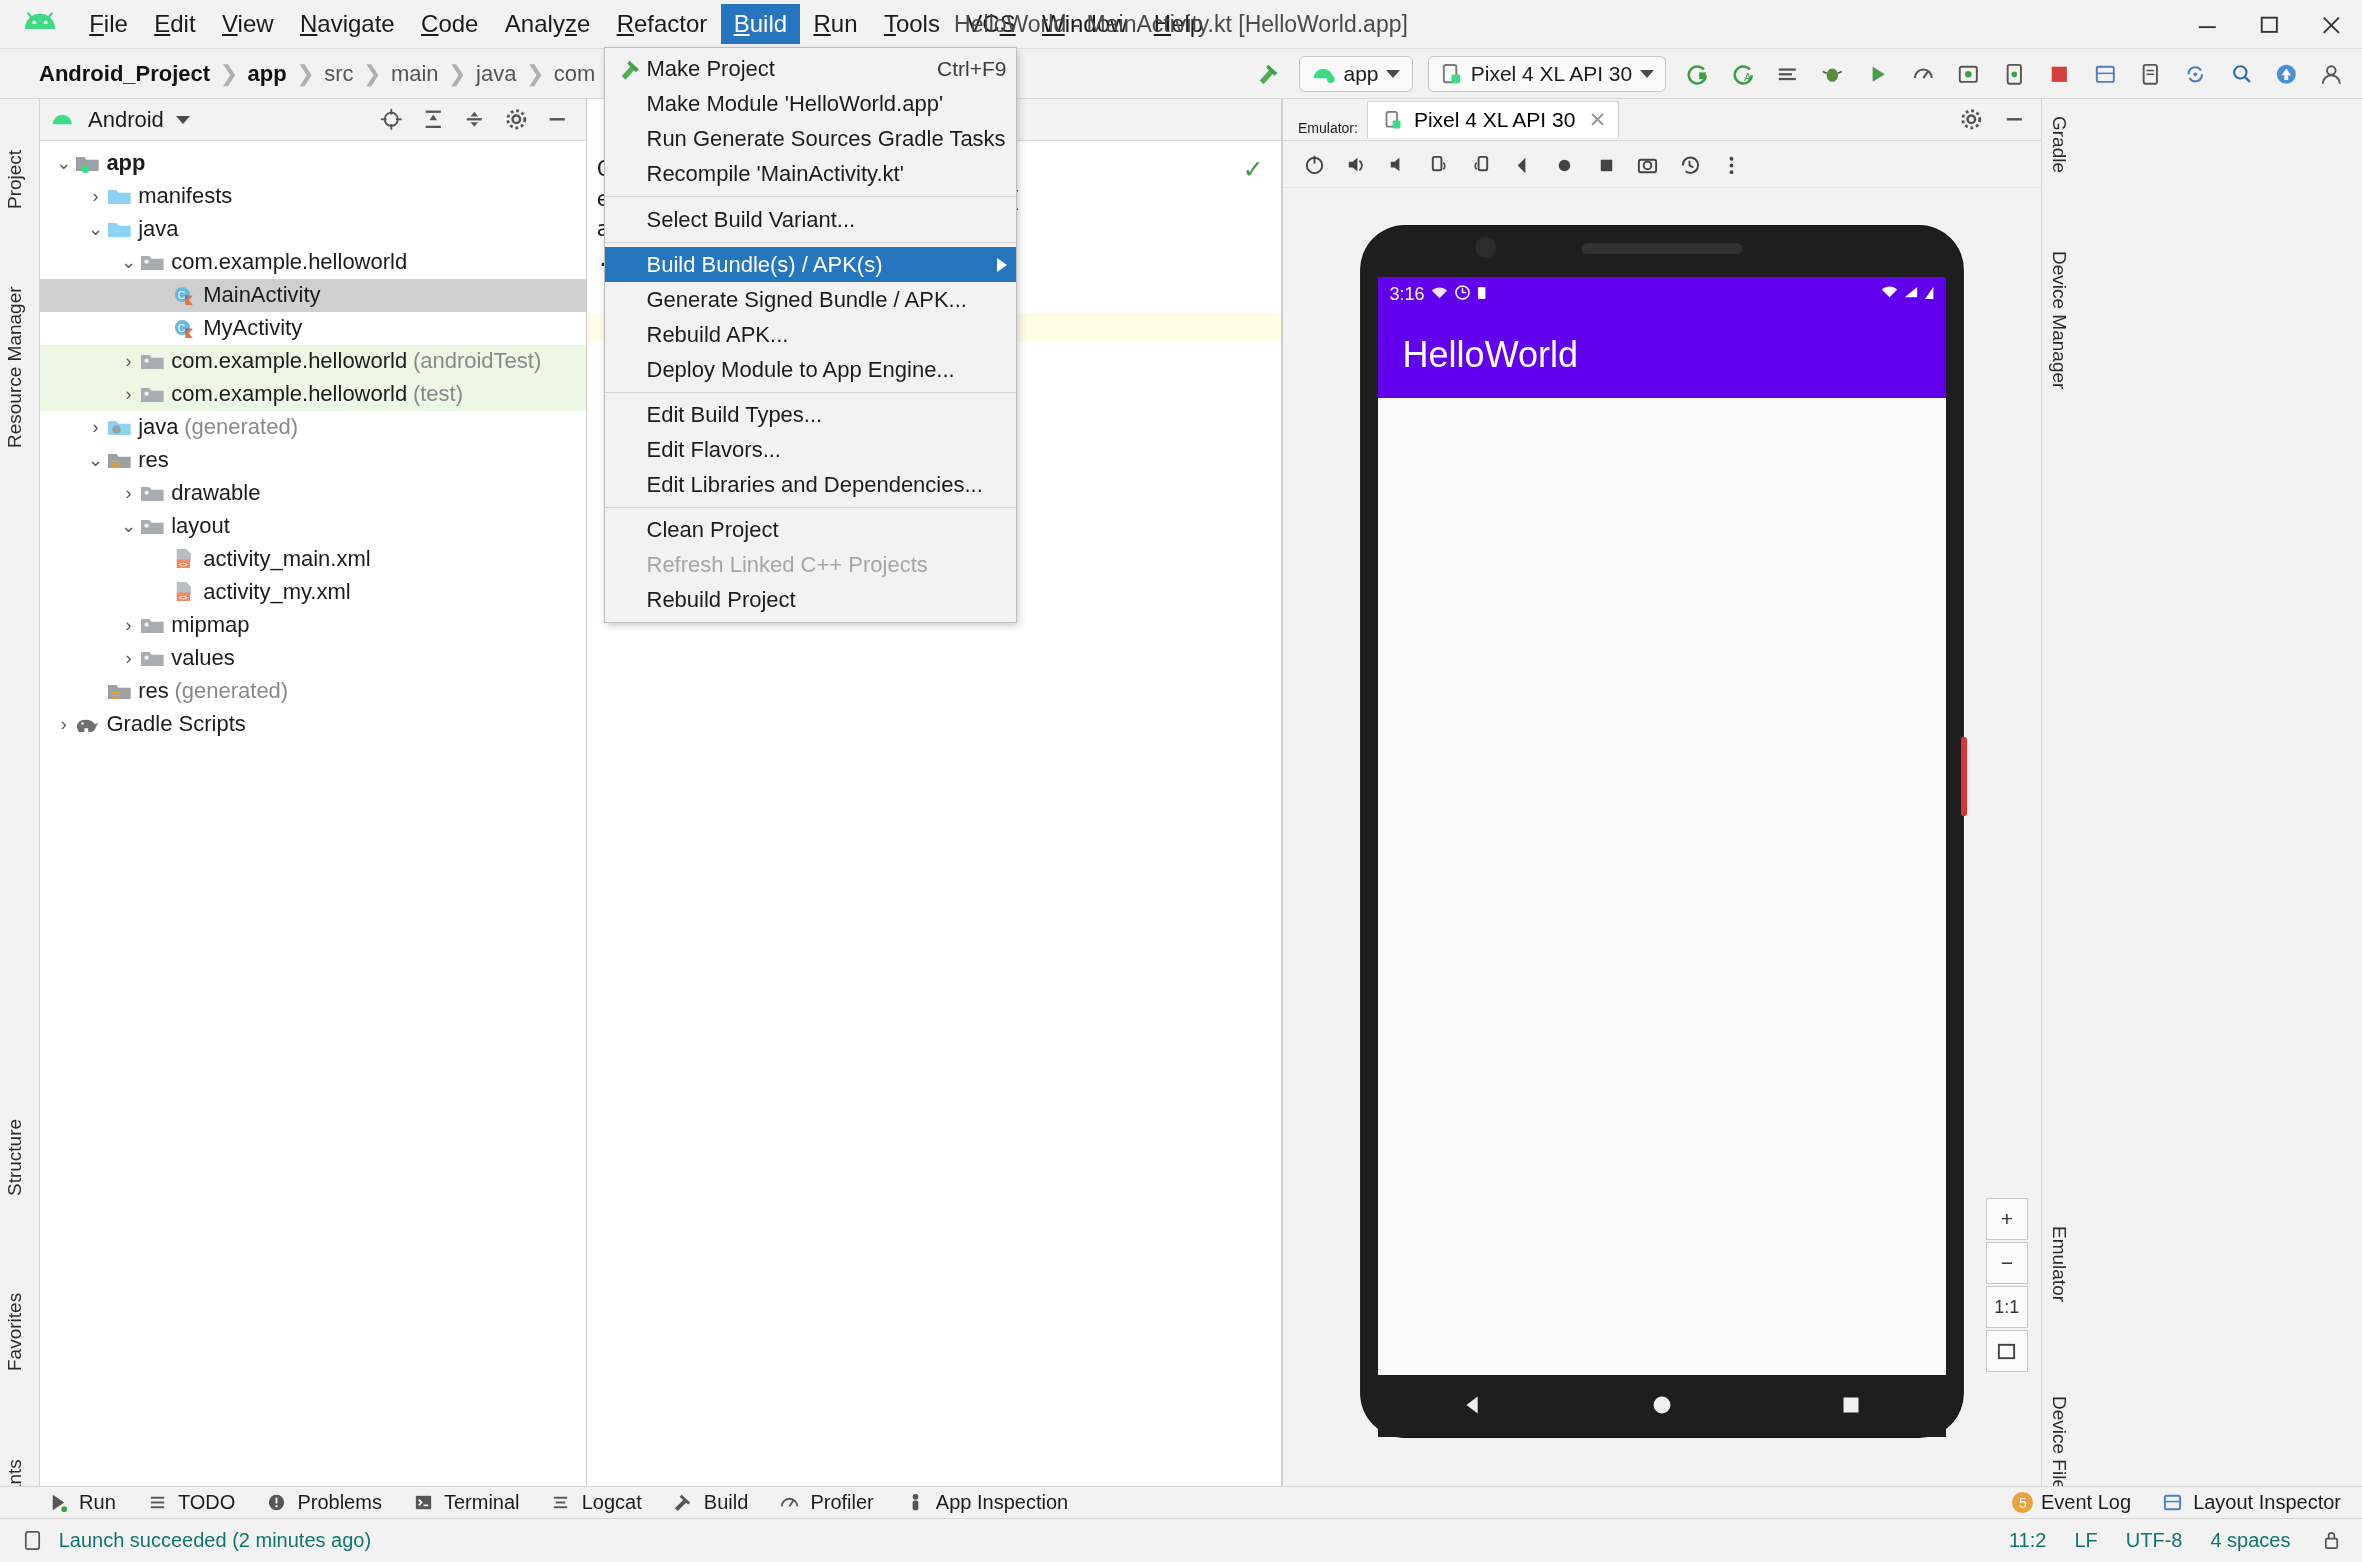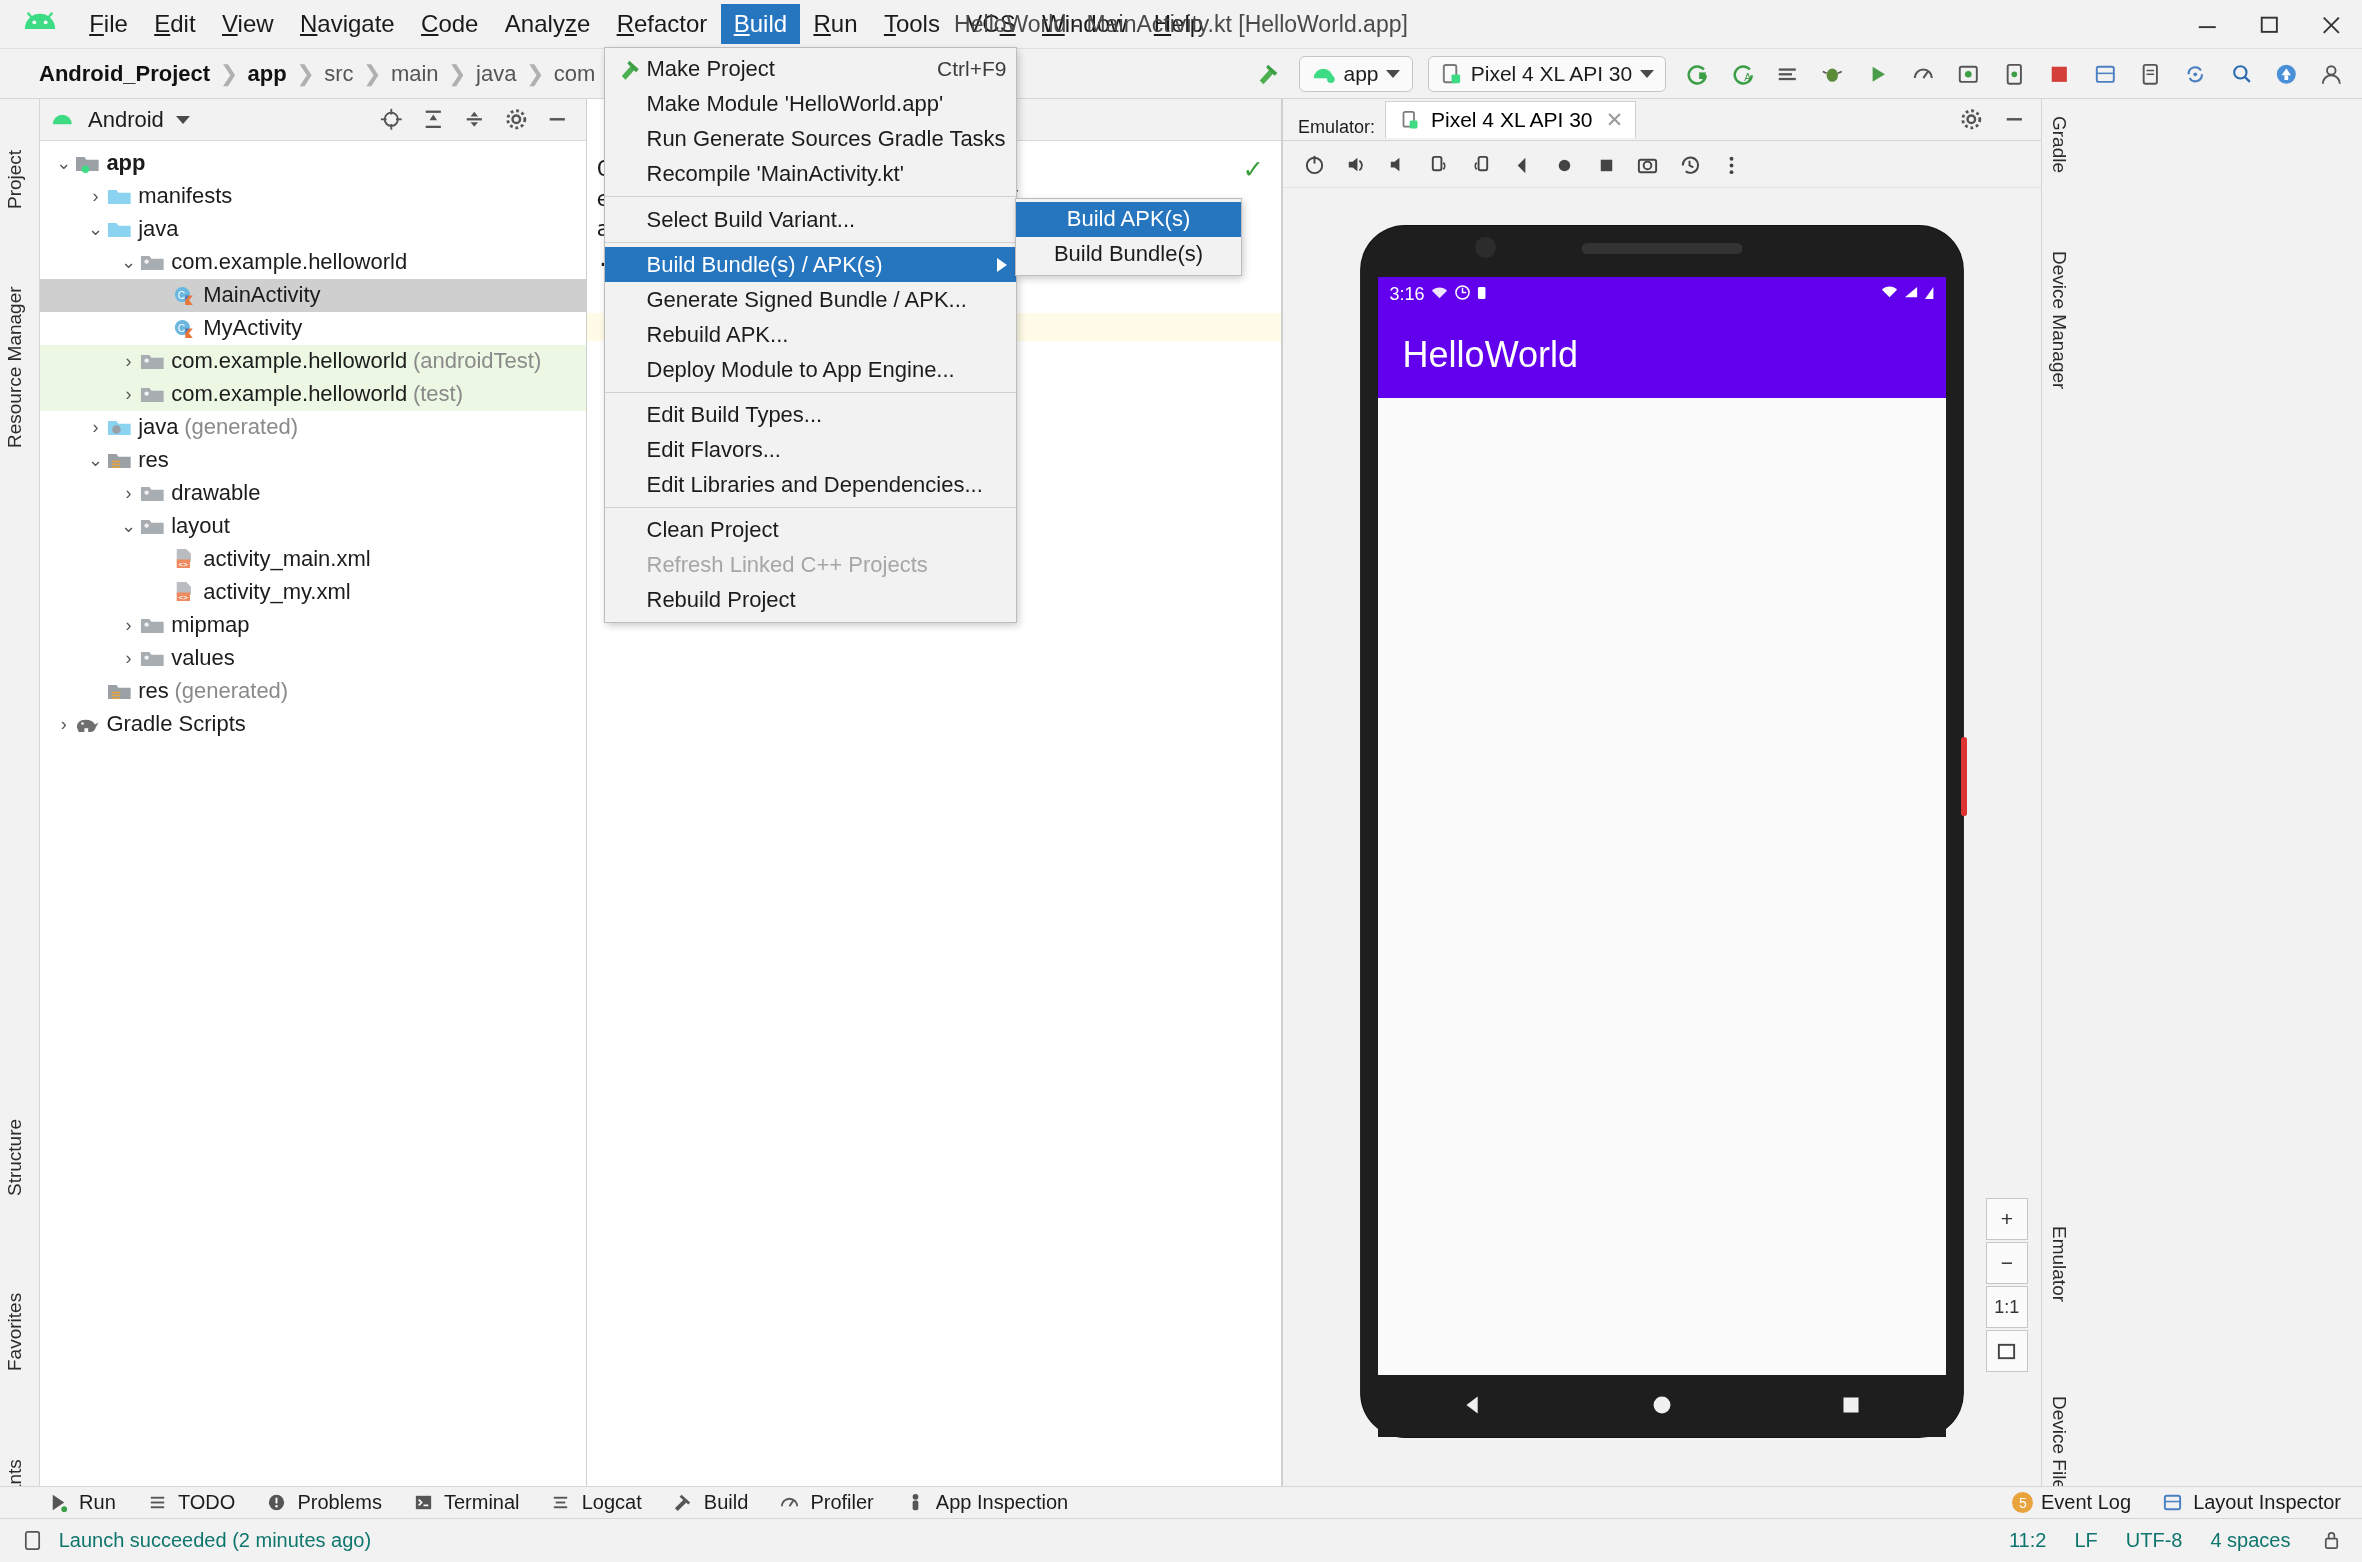--- a/index.html
+++ b/index.html
@@ -102,21 +102,21 @@
   .cline { height: 30px; white-space: pre; padding-left: 9.5px; }
   .warnline { position:absolute; left:0; right:0; height: 28px; background: #fffbe6; }
   .check { position: absolute; right: 17px; top: 55px; color: #3a9e3a; font-size: 25.6px; }
 
   
   .emu-panel {
     position: absolute; top: 99px; right: 57px; width: 759px; bottom: 76px;
     background: #f2f2f2; border-left: 0.9px solid #cfcfcf;
   }
   .emu-head { height: 42px; background: #f2f2f2; border-bottom: 0.9px solid #d6d6d6; display: flex; align-items: center; padding-left: 15px; gap: 9.5px; }
-  .emu-head-title { font-size: 18px; color: #1c1c1c; margin-top: 16px; }
+  .emu-head-title { font-size: 14px; color: #1c1c1c; margin-top: 16px; }
   .emu-tab { display: flex; align-items: center; gap: 7.6px; font-size: 21px; background: #fff; padding: 5.7px 11.4px; border: 0.9px solid #d0d0d0; border-bottom: none; }
   .emu-head-right { margin-left: auto; display: flex; align-items: center; gap: 17px; padding-right: 13.2px; }
   .emu-toolbar { height: 47px; display: flex; align-items: center; gap: 5.7px; padding-left: 13.2px; background: #f2f2f2; border-bottom: 0.9px solid #e2e2e2;}
   .emu-tb-btn { width: 36px; height: 36px; display:flex; align-items:center; justify-content:center; color:#3c3c3c; }
   .emu-stage { position: absolute; top: 91px; left: 0; right: 0; bottom: 0; background: #f2f2f2; }
 
   .phone {
     position: absolute; left: 50%; transform: translateX(-50%); top: 36px;
     width: 602px; height: 1211px; background: #1e1e1e;
     border-radius: 44px; box-shadow: 0 0 0 0.9px #111;
@@ -1037,23 +1037,15 @@
       </div>
       <div class="mi disabled">
         <span class="mi-ico"></span>
         <span class="mi-label">Refresh Linked C++ Projects</span>
       </div>
       <div class="mi">
         <span class="mi-ico"></span>
         <span class="mi-label">Rebuild Project</span>
       </div>
     </div>
-  <div class="submenu" id="submenu-host">
-      <div class="mi hl">
-        <span>Build APK(s)</span>
-      </div>
-      <div class="mi">
-        <span>Build Bundle(s)</span>
-      </div>
-    </div>
 
 </div>
 
 
 </body></html>

